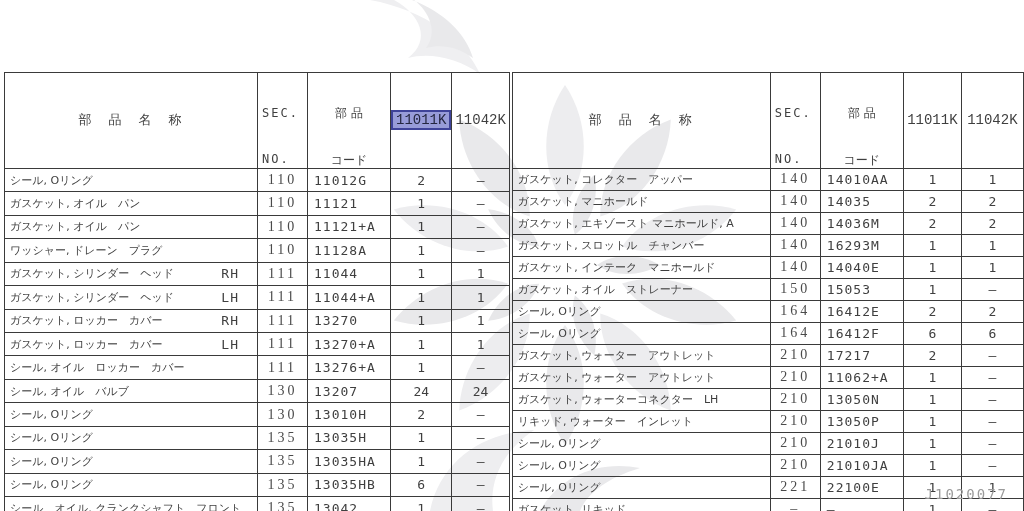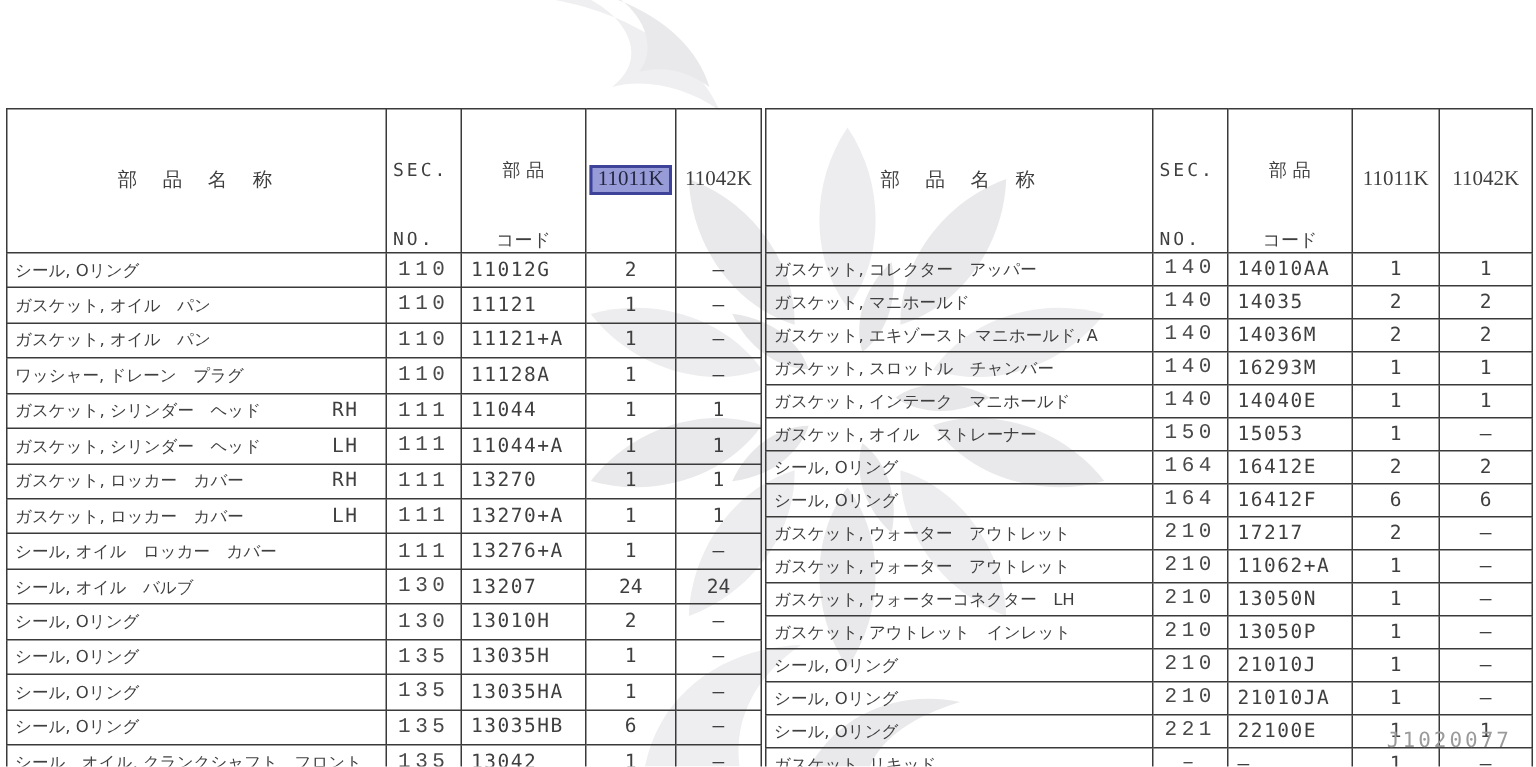--- a/index.html
+++ b/index.html
@@ -12,26 +12,26 @@
   .tables-row{position:absolute;left:4px;top:72px;display:flex;gap:2px;}
   table.parts{border-collapse:collapse;table-layout:fixed;border:1px solid #3a3a3a;background:transparent;}
   .parts th,.parts td{border:1px solid #3a3a3a;padding:0;font-weight:normal;vertical-align:middle;}
   .parts thead tr{height:30px;}
   .parts tbody tr{height:22px;margin-top:36px;}
   th.c-name{font-size:13px;text-align:center;letter-spacing:2px;}
   th.c-sec{font-size:12px;text-align:left;padding-left:4px;line-height:1.15;
            font-family:"DejaVu Sans Mono","Liberation Mono",monospace;letter-spacing:2px;}
   th.c-sec span,th.c-code span{display:block;margin-top:33px;}
   th.c-code{font-size:12px;text-align:center;line-height:1.2;}
-  th.c-q{font-size:14px;text-align:center;font-family:Liberation Serif, serif;}
+  th.c-q{font-size:14px;text-align:center;font-family:Liberation Mono, monospace;}
   td.c-name{font-size:11px;padding-left:5px;overflow:hidden;white-space:nowrap;}
   .nmwrap{display:flex;align-items:center;}
   .sfx{margin-left:auto;margin-right:18px;font-size:13px;letter-spacing:1px;
        font-family:"DejaVu Sans Mono","Liberation Mono",monospace;}
-  td.c-sec{font-family:Liberation Mono, monospace;font-size:14px;
+  td.c-sec{font-family:Liberation Serif, serif;font-size:14px;
            text-align:center;letter-spacing:3px;color:#4a4a4a;}
   td.c-code{font-family:"DejaVu Sans Mono","Liberation Mono",monospace;font-size:13px;
             text-align:left;padding-left:6px;letter-spacing:1px;}
   td.c-q{font-family:"DejaVu Sans Mono","Liberation Mono",monospace;font-size:13px;text-align:center;}
   .colhead{display:inline-block;padding:1px 3px;}
   .colhead.hl{background:#979cd8;border:2px solid #3e4399;color:#23263f;padding:0 3px;}
   .docnum{position:absolute;right:16px;bottom:9px;color:#9b9b9b;font-size:14px;letter-spacing:2px;
           font-family:"DejaVu Sans Mono","Liberation Mono",monospace;}
 </style>
 </head>
@@ -461,21 +461,21 @@
     </td>
     <td class="c-sec">210</td>
     <td class="c-code">13050N</td>
     <td class="c-q">1</td>
     <td class="c-q">–</td>
   </tr>
 
   <tr>
     <td class="c-name">
       <div class="nmwrap">
-        <span class="nm">ガスケット, アウトレット　インレット</span>
+        <span class="nm">リキッド, ウォーター　インレット</span>
 
       </div>
     </td>
     <td class="c-sec">210</td>
     <td class="c-code">13050P</td>
     <td class="c-q">1</td>
     <td class="c-q">–</td>
   </tr>
 
   <tr>

